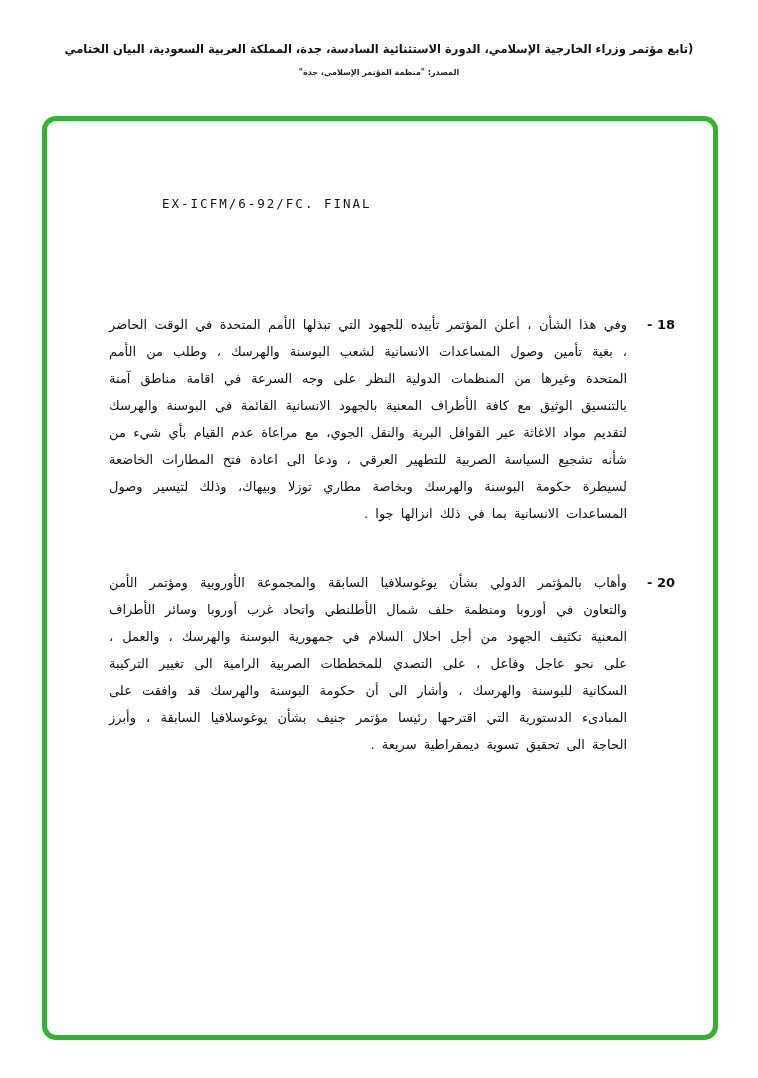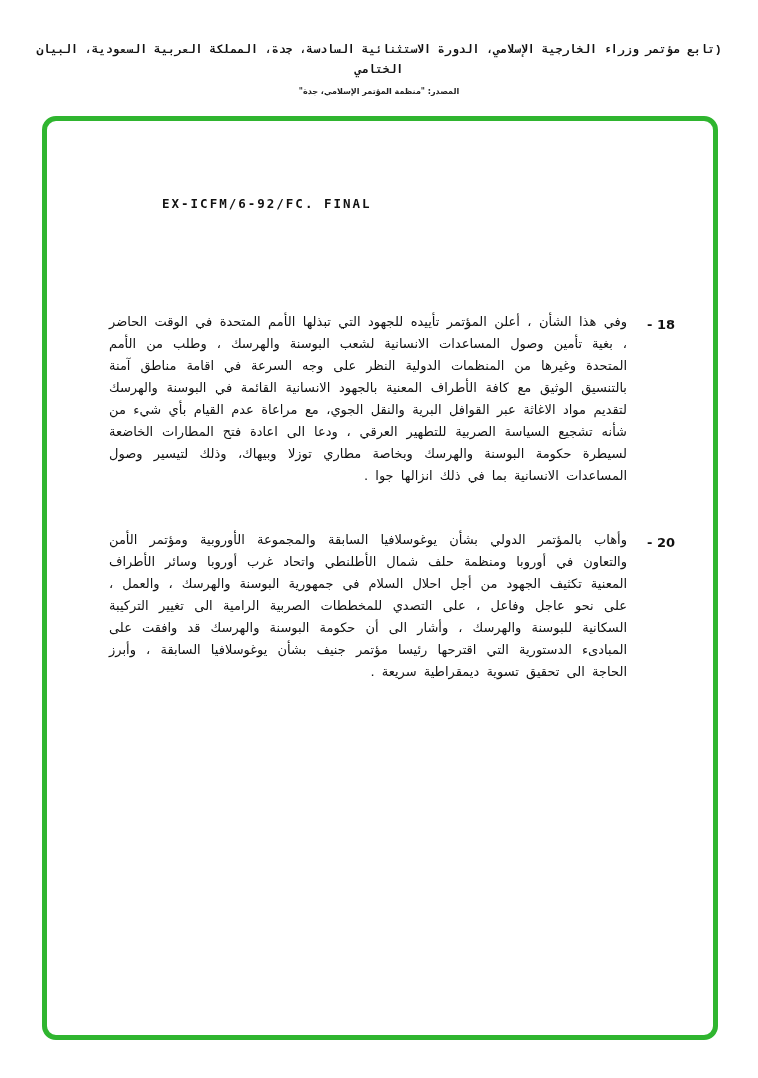--- a/index.html
+++ b/index.html
@@ -21,21 +21,20 @@
     padding-top: 40px;
     text-align: center;
     direction: rtl;
   }
   .header-line1 {
     font-size: 11.5px;
     font-weight: bold;
     color: #111111;
     line-height: 1.7;
     padding: 0 30px;
-    font-family: Liberation Mono, monospace;
   }
   .header-line2 {
     margin-top: 8px;
     font-size: 8px;
     font-weight: bold;
     color: #222222;
   }
 
   
   .content-frame {
@@ -47,21 +46,21 @@
     border: 5px solid #2fb52f;
     border-radius: 14px;
     background: #ffffff;
     overflow: hidden;
   }
 
   .doc-code {
     margin: 75px 0 0 115px;
     font-family: "DejaVu Sans Mono", monospace;
     font-size: 12.5px;
-    font-weight: bold;
+    font-weight: normal;
     letter-spacing: 2px;
     color: #111111;
     direction: ltr;
     text-align: left;
   }
 
   .paragraphs {
     direction: rtl;
     margin: 100px 38px 0 62px;
   }
@@ -76,21 +75,21 @@
     font-weight: bold;
     color: #111111;
     text-align: right;
     line-height: 27px;
     white-space: nowrap;
   }
   .para-text {
     flex: 1 1 auto;
     font-size: 13px;
     color: #111111;
-    line-height: 22px;
+    line-height: 27px;
     text-align: justify;
     word-spacing: 3px;
     letter-spacing: 0.2px;
   }
 
   
   .page-number {
     position: absolute;
     left: 0;
     right: 0;

